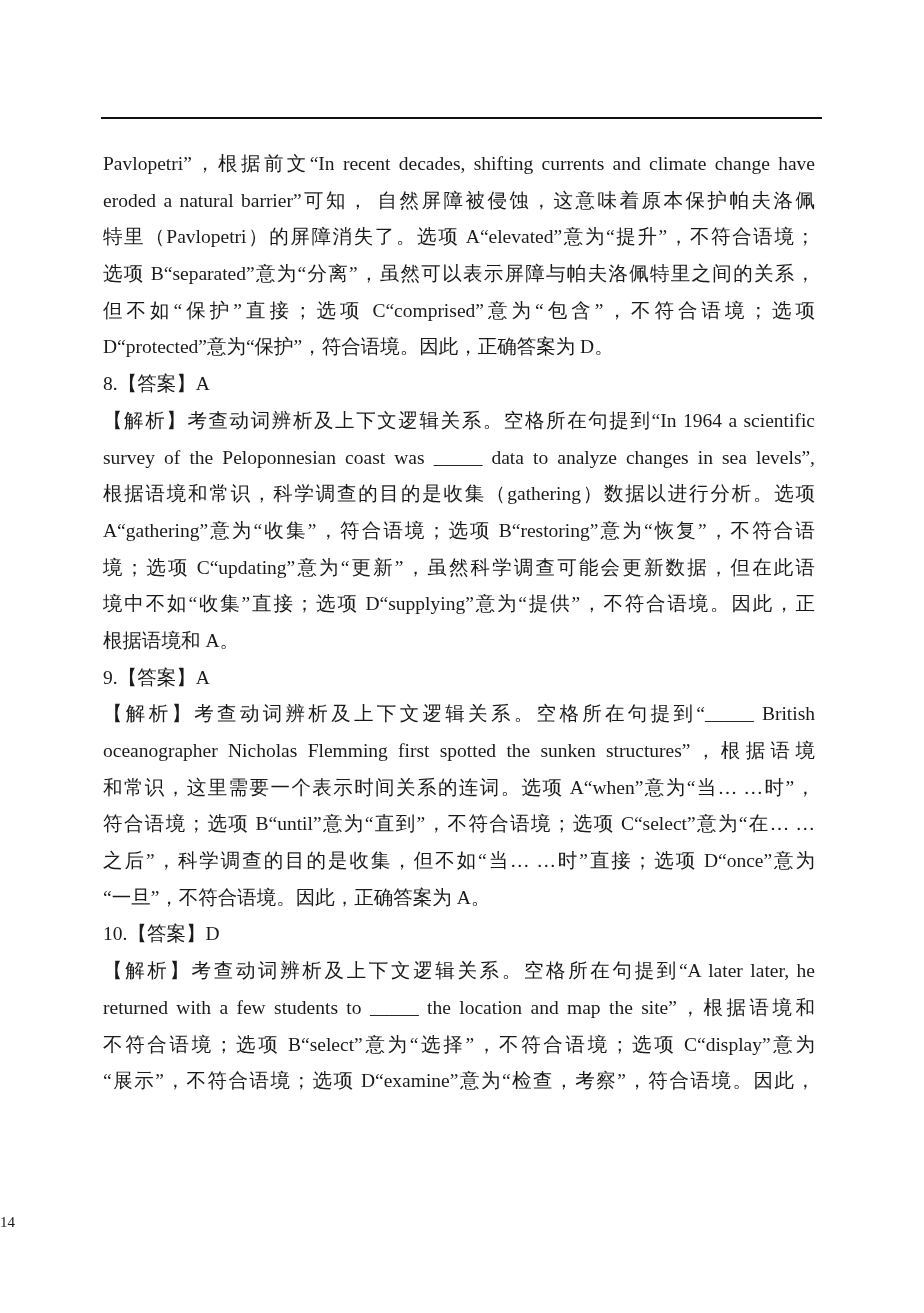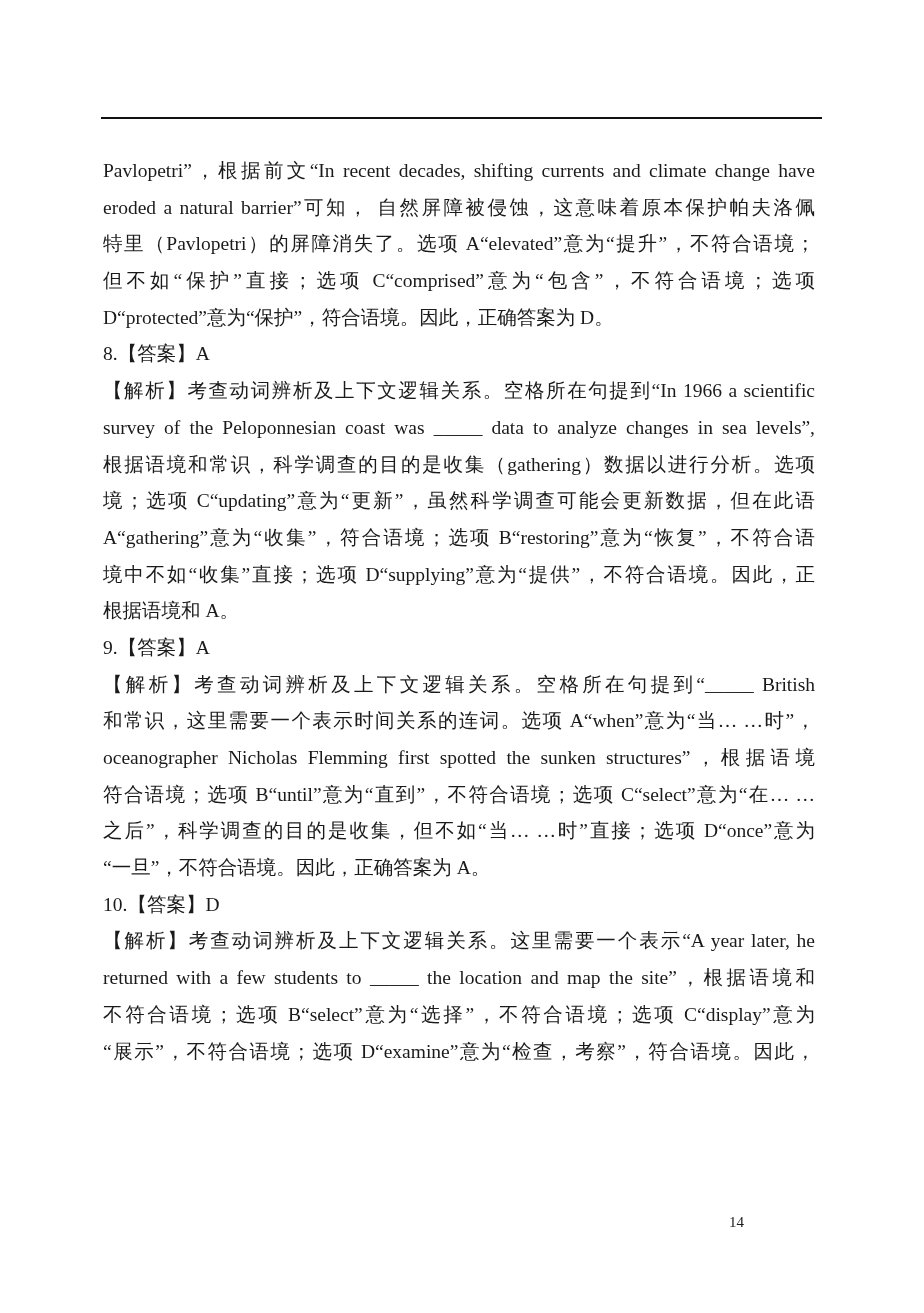--- a/index.html
+++ b/index.html
@@ -1,49 +1,50 @@
 <!DOCTYPE html>
 <html><head>
   <meta charset="utf-8">
   <style>
     html, body { margin: 0; padding: 0; background: #ffffff; }
     body { width: 924px; height: 1313px; position: relative; overflow: hidden;
            font-family: "Liberation Serif", "DejaVu Serif", serif; color: #1a1a1a; }
     .rule { position: absolute; left: 101px; top: 117px; width: 721px; height: 2px; background: #111; }
-    .content { position: absolute; left: 103px; top: 153px; width: 712px; font-size: 19.5px; }
+    .content { position: absolute; left: 103px; top: 146px; width: 712px; font-size: 19.5px; }
     .line { height: 36.7px; line-height: 36.7px; white-space: nowrap; overflow: visible; }
     .line.justify { text-align: justify; text-align-last: justify; }
-    .page-num { position: absolute; left: 0; width: 744px; top: 1214px; text-align: right; font-size: 15px; }
+    .page-num { position: absolute; left: 0; width: 744px; top: 1214px; text-align: left; font-size: 15px; }
   </style>
 </head>
 <body>
 
 <div class="rule"></div>
 
 <div class="content">
   <div class="line justify">Pavlopetri”，根据前文“In recent decades, shifting currents and climate change have</div>
   <div class="line justify">eroded a natural barrier”可知， 自然屏障被侵蚀，这意味着原本保护帕夫洛佩</div>
   <div class="line justify">特里（Pavlopetri）的屏障消失了。选项 A“elevated”意为“提升”，不符合语境；</div>
+  <div class="line justify">选项 B“separated”意为“分离”，虽然可以表示屏障与帕夫洛佩特里之间的关系，</div>
   <div class="line justify">但不如“保护”直接；选项  C“comprised”意为“包含”，不符合语境；选项</div>
   <div class="line">D“protected”意为“保护”，符合语境。因此，正确答案为 D。</div>
   <div class="line">8.【答案】A</div>
-  <div class="line justify">【解析】考查动词辨析及上下文逻辑关系。空格所在句提到“In 1966 a scientific</div>
+  <div class="line justify">【解析】考查动词辨析及上下文逻辑关系。空格所在句提到“In 1964 a scientific</div>
   <div class="line justify">survey of the Peloponnesian coast was _____ data to analyze changes in sea levels”,</div>
   <div class="line justify">根据语境和常识，科学调查的目的是收集（gathering）数据以进行分析。选项</div>
+  <div class="line justify">A“gathering”意为“收集”，符合语境；选项 B“restoring”意为“恢复”，不符合语</div>
   <div class="line justify">境；选项 C“updating”意为“更新”，虽然科学调查可能会更新数据，但在此语</div>
-  <div class="line justify">A“gathering”意为“收集”，符合语境；选项 B“restoring”意为“恢复”，不符合语</div>
   <div class="line justify">境中不如“收集”直接；选项 D“supplying”意为“提供”，不符合语境。因此，正</div>
   <div class="line">根据语境和 A。</div>
   <div class="line">9.【答案】A</div>
   <div class="line justify">【解析】考查动词辨析及上下文逻辑关系。空格所在句提到“_____  British</div>
+  <div class="line justify"> oceanographer Nicholas Flemming first spotted the sunken structures”，根据语境</div>
   <div class="line justify">和常识，这里需要一个表示时间关系的连词。选项 A“when”意为“当… …时”，</div>
-  <div class="line justify"> oceanographer Nicholas Flemming first spotted the sunken structures”，根据语境</div>
   <div class="line justify">符合语境；选项 B“until”意为“直到”，不符合语境；选项 C“select”意为“在… …</div>
   <div class="line justify">之后”，科学调查的目的是收集，但不如“当… …时”直接；选项 D“once”意为</div>
   <div class="line">“一旦”，不符合语境。因此，正确答案为 A。</div>
   <div class="line"> 10.【答案】D</div>
-  <div class="line justify">【解析】考查动词辨析及上下文逻辑关系。这里需要一个表示“A year later, he</div>
+  <div class="line justify">【解析】考查动词辨析及上下文逻辑关系。空格所在句提到“A later later, he</div>
   <div class="line justify">returned with a few students to _____ the location and map the site”，根据语境和</div>
   <div class="line justify">不符合语境；选项  B“select”意为“选择”，不符合语境；选项  C“display”意为</div>
   <div class="line justify">“展示”，不符合语境；选项 D“examine”意为“检查，考察”，符合语境。因此，</div>
 </div>
 
 <div class="page-num">14</div>
 
 </body></html>

